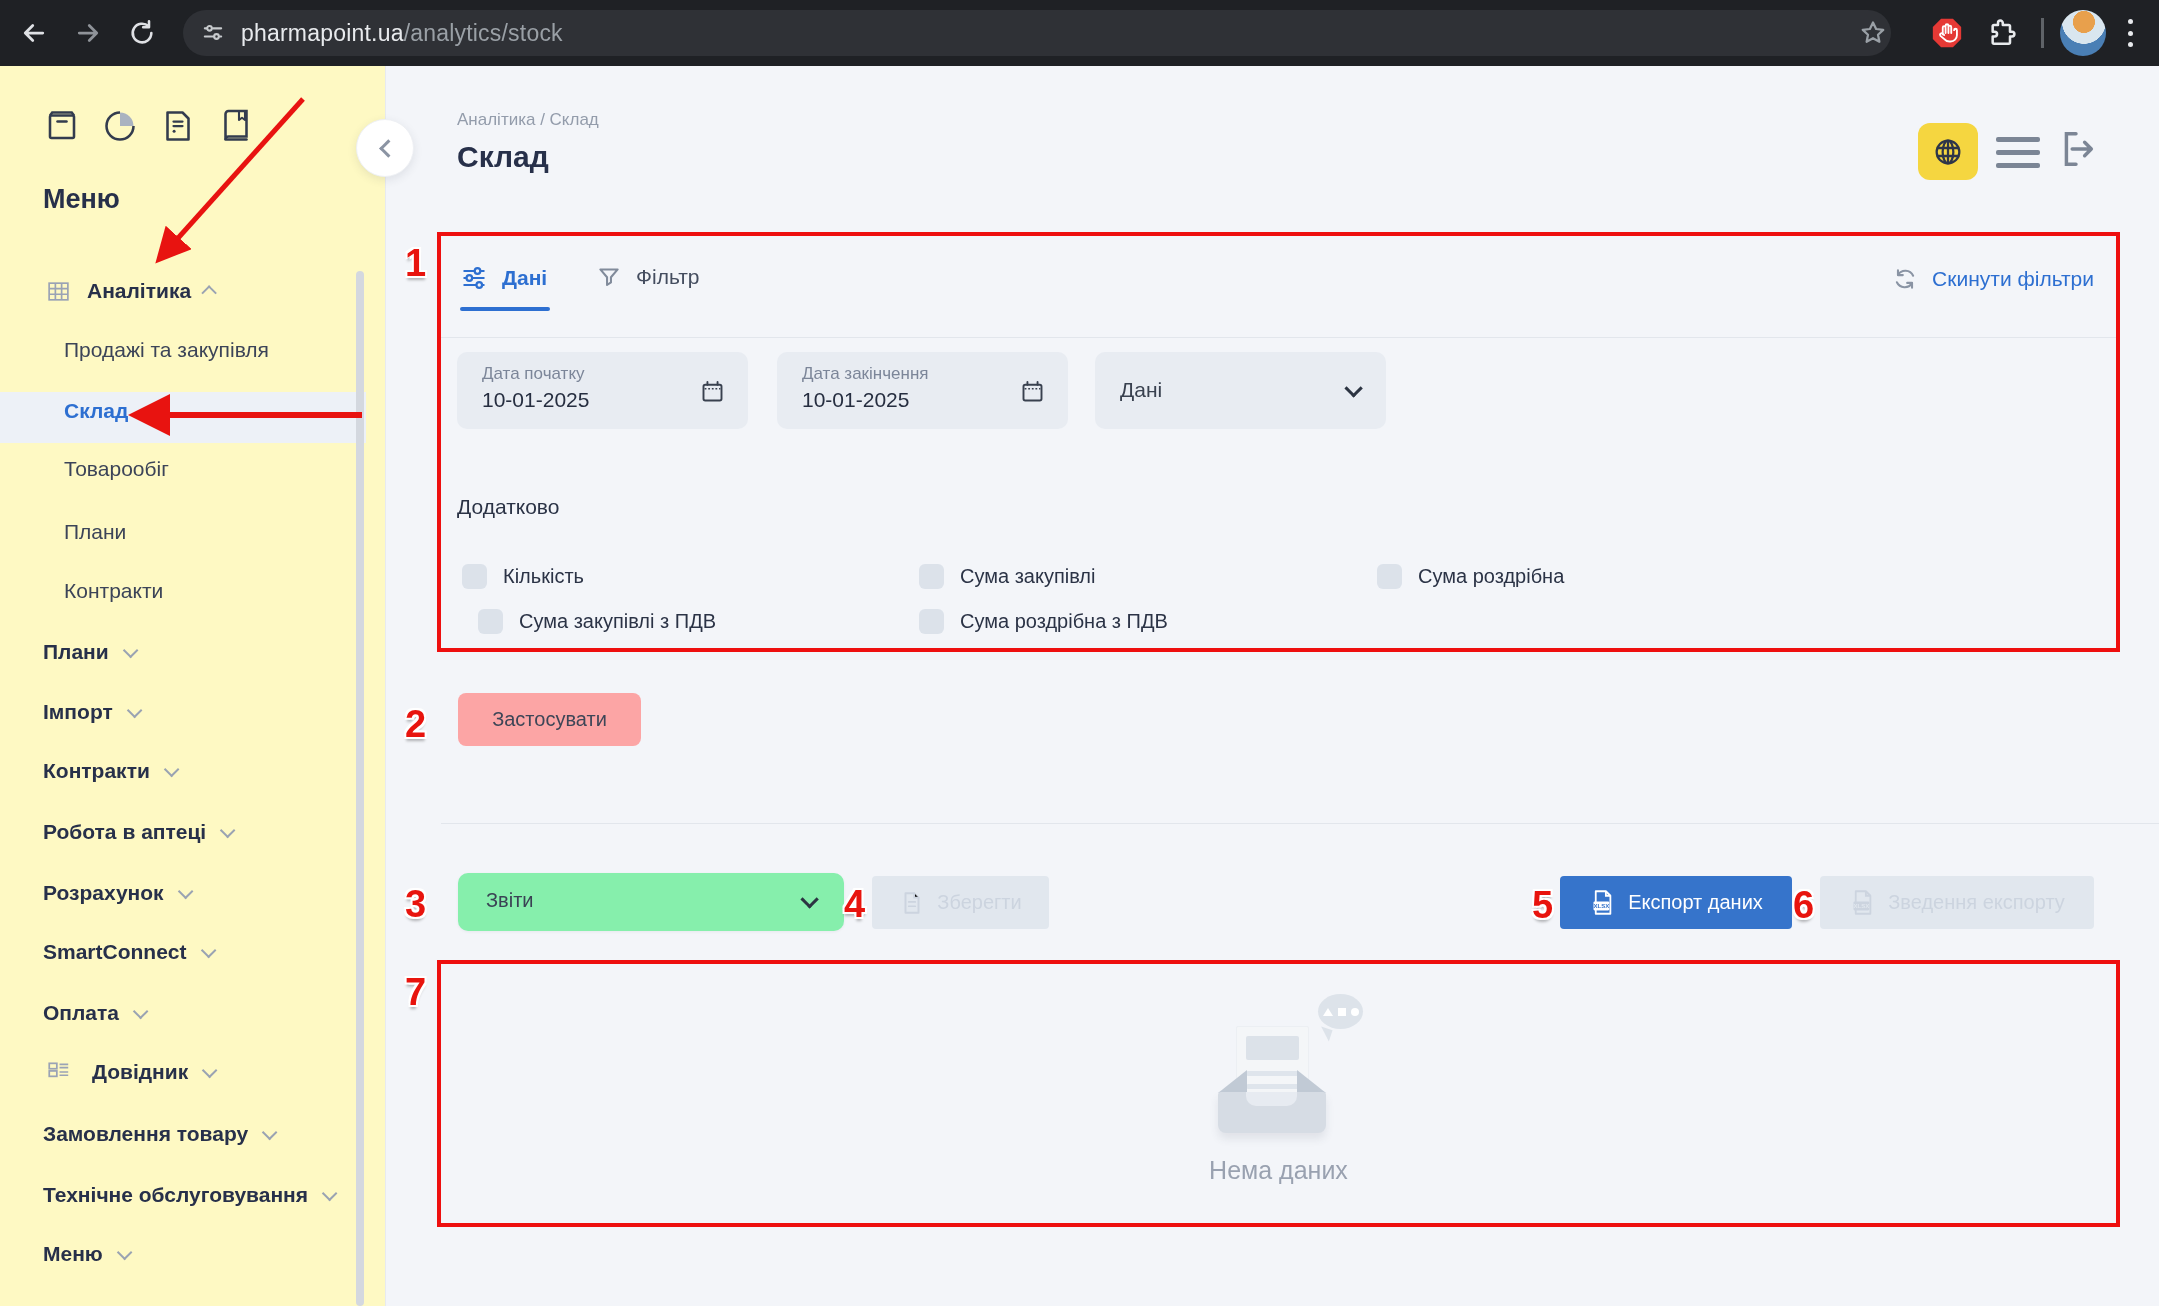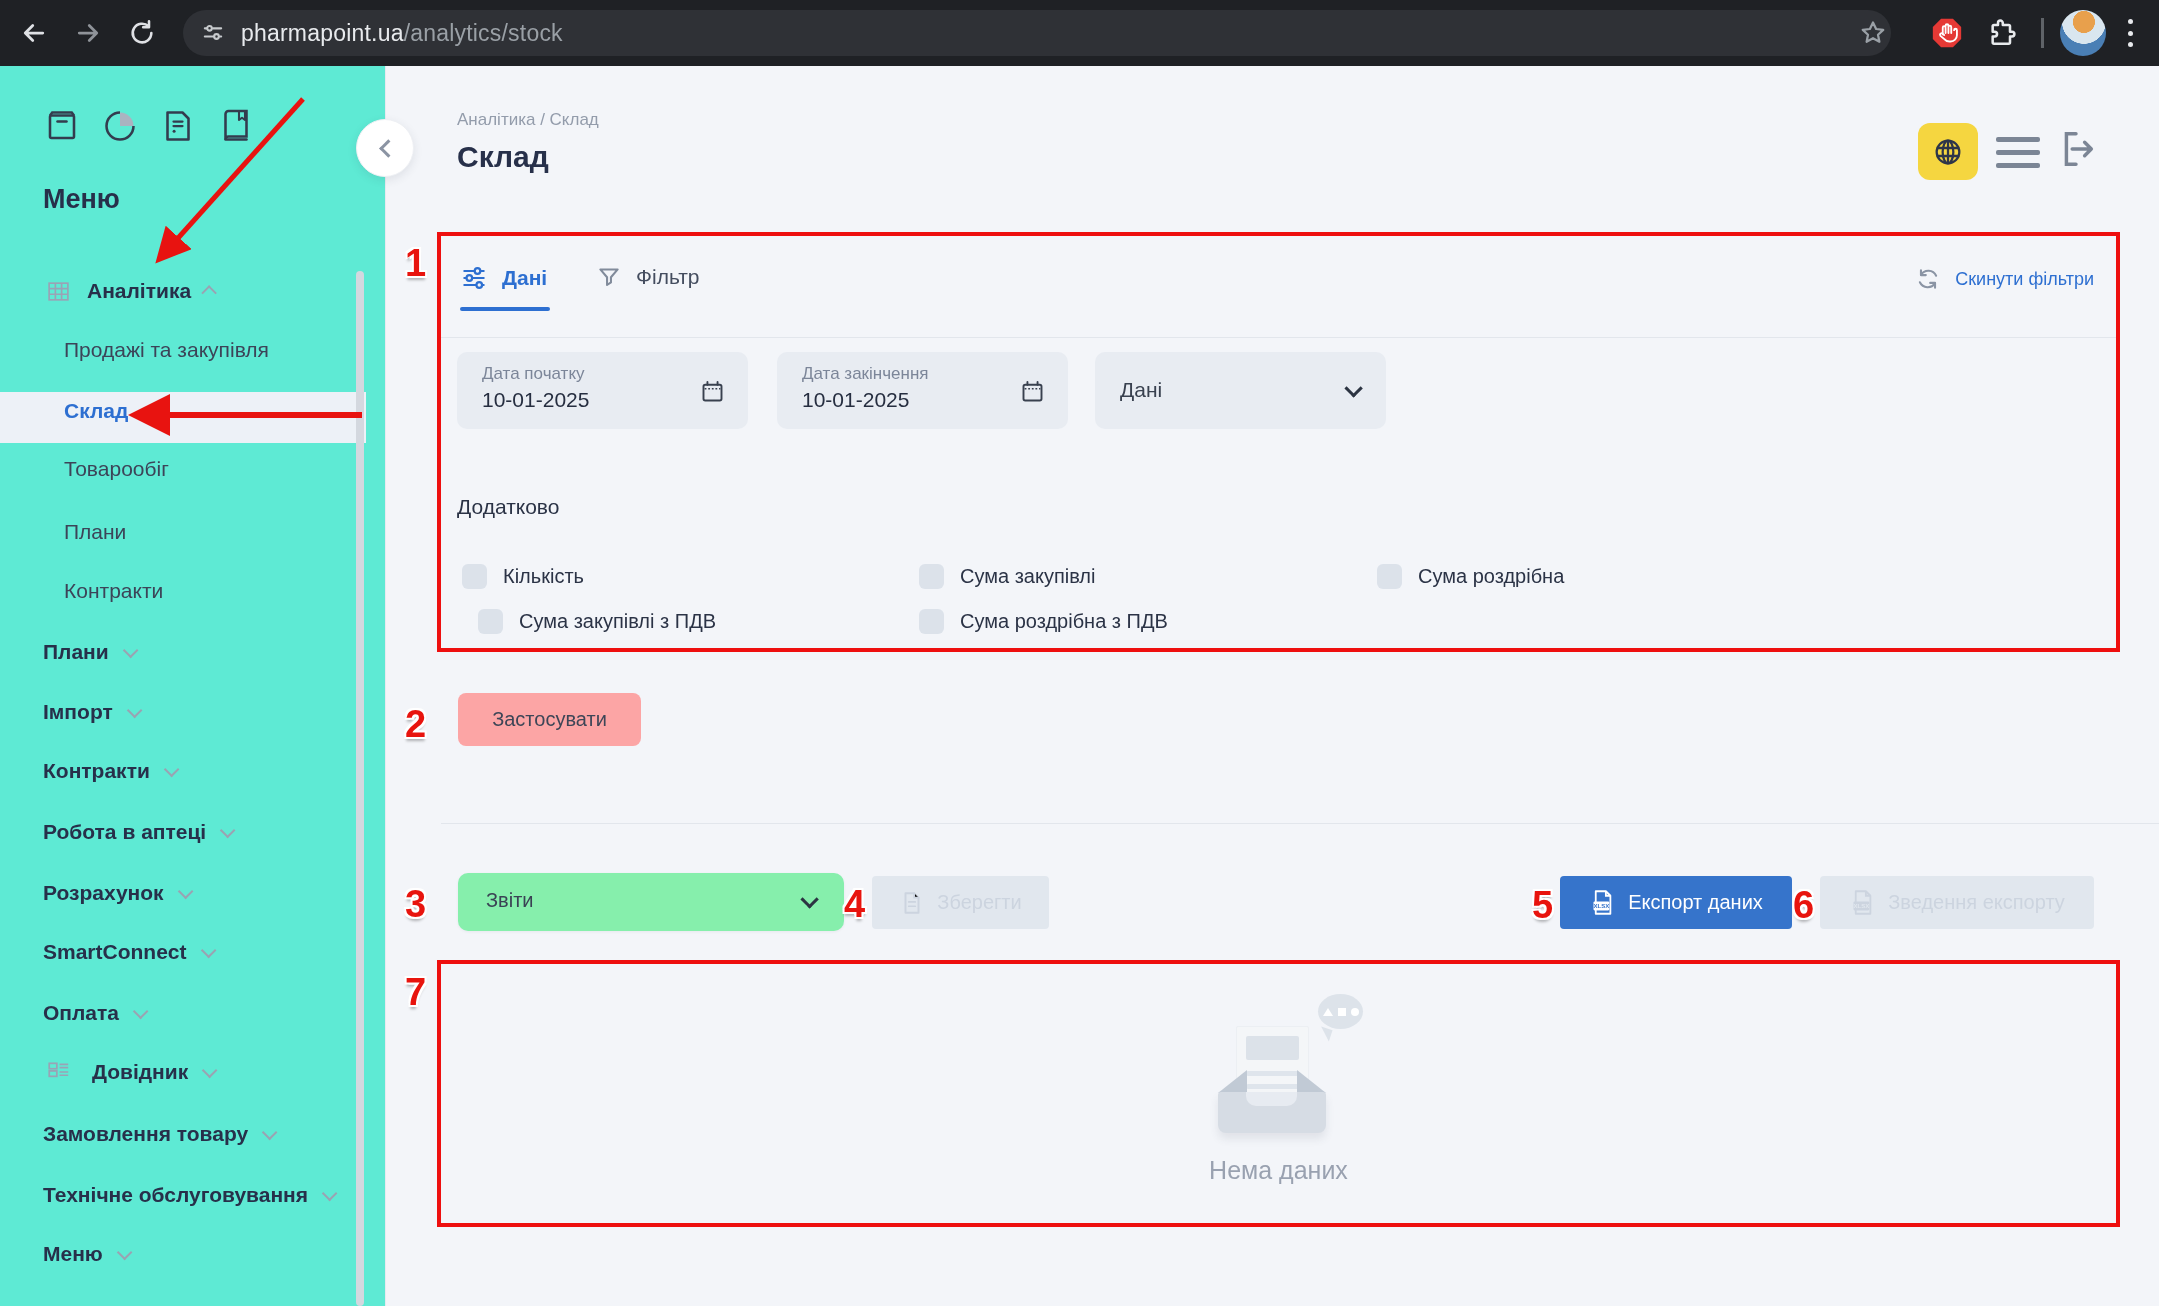--- a/index.html
+++ b/index.html
@@ -13,21 +13,21 @@
   .url-text { font-size:23px; margin-left:14px; color:#e8eaed; letter-spacing:.2px; }
   .url-text .path { color:#9aa0a6; }
   .bar-right-ic { position:absolute; top:11px; width:44px; height:44px; display:flex; align-items:center; justify-content:center; }
   .bar-divider { position:absolute; left:2041px; top:18px; width:3px; height:30px; background:#5f6368; }
   .avatar { position:absolute; left:2060px; top:10px; width:46px; height:46px; border-radius:50%;
             background:radial-gradient(circle at 52% 26%, #e8a04c 0 26%, #d9e6ef 27% 52%, #4a7fb5 53% 100%); }
   .dots { position:absolute; left:2128px; top:19px; width:6px; height:28px; display:flex; flex-direction:column; justify-content:space-between; }
   .dots i { width:5px; height:5px; border-radius:50%; background:#e8eaed; }
 
   
-  .sidebar { position:absolute; left:0; top:66px; width:386px; height:1240px; background:#5eead4; border-right:1px solid #e7eaf0; }
+  .sidebar { position:absolute; left:0; top:66px; width:386px; height:1240px; background:#fef9c3; border-right:1px solid #e7eaf0; }
   .side-icons { position:absolute; left:44px; top:42px; display:flex; gap:22px; }
   .side-icons svg { display:block; }
   .menu-title { position:absolute; left:43px; top:118px; font-size:27px; font-weight:bold; color:#27304a; }
   .nav-row { position:absolute; left:0; width:366px; display:flex; align-items:center; }
   .nav-row .grid-ic { margin-left:46px; }
   .nav-bold { font-size:21px; font-weight:bold; color:#27304a; }
   .nav-sub { position:absolute; left:64px; font-size:21px; color:#3c4458; cursor:pointer; }
   .nav-sub-active { color:#2d6fd1; font-weight:bold; }
   .active-hl { position:absolute; left:0; top:326px; width:366px; height:51px; background:#edf1f7; }
   .nav-group { position:absolute; left:43px; display:flex; align-items:center; gap:14px; font-size:21px; font-weight:bold; color:#27304a; cursor:pointer; }
@@ -49,21 +49,21 @@
   .burger { position:absolute; left:1610px; top:71px; width:44px; height:31px; display:flex; flex-direction:column; justify-content:space-between; cursor:pointer; }
   .burger i { height:5px; background:#7b8595; border-radius:2px; }
   .logout-btn { position:absolute; left:1667px; top:60px; width:46px; height:46px; cursor:pointer; }
 
   .panel1 { position:absolute; left:51px; top:166px; width:1683px; height:420px; border:4px solid #ee0f0f; }
   .tabbar { position:absolute; left:0; top:0; width:1675px; height:102px; border-bottom:1px solid #e2e6ec; }
   .tab { position:absolute; top:28px; display:flex; align-items:center; gap:14px; font-size:21px; cursor:pointer; }
   .tab.active { color:#2d6fd1; font-weight:bold; }
   .tab.inactive { color:#444d5f; }
   .tab-underline { position:absolute; left:19px; top:71px; width:90px; height:4px; background:#2d6fd1; border-radius:2px; }
-  .reset-filters { position:absolute; right:22px; top:30px; display:flex; align-items:center; gap:14px; font-size:18px; color:#2d6fd1; cursor:pointer; }
+  .reset-filters { position:absolute; right:22px; top:30px; display:flex; align-items:center; gap:14px; font-size:21px; color:#2d6fd1; cursor:pointer; }
 
   .field { position:absolute; top:116px; width:291px; height:77px; background:#e8ecf2; border-radius:10px; cursor:pointer; }
   .field .flabel { position:absolute; left:25px; top:12px; font-size:17px; color:#7c8699; }
   .field .fvalue { position:absolute; left:25px; top:36px; font-size:21px; color:#262e40; }
   .field .fic { position:absolute; right:22px; top:26px; }
   .select-like { display:flex; align-items:center; }
   .select-like .sval { position:absolute; left:25px; top:26px; font-size:21px; color:#39414f; }
   .select-like .schev { position:absolute; right:28px; top:32px; }
 
   .additional-label { position:absolute; left:16px; top:259px; font-size:21px; color:#2b3346; font-weight:500; }

